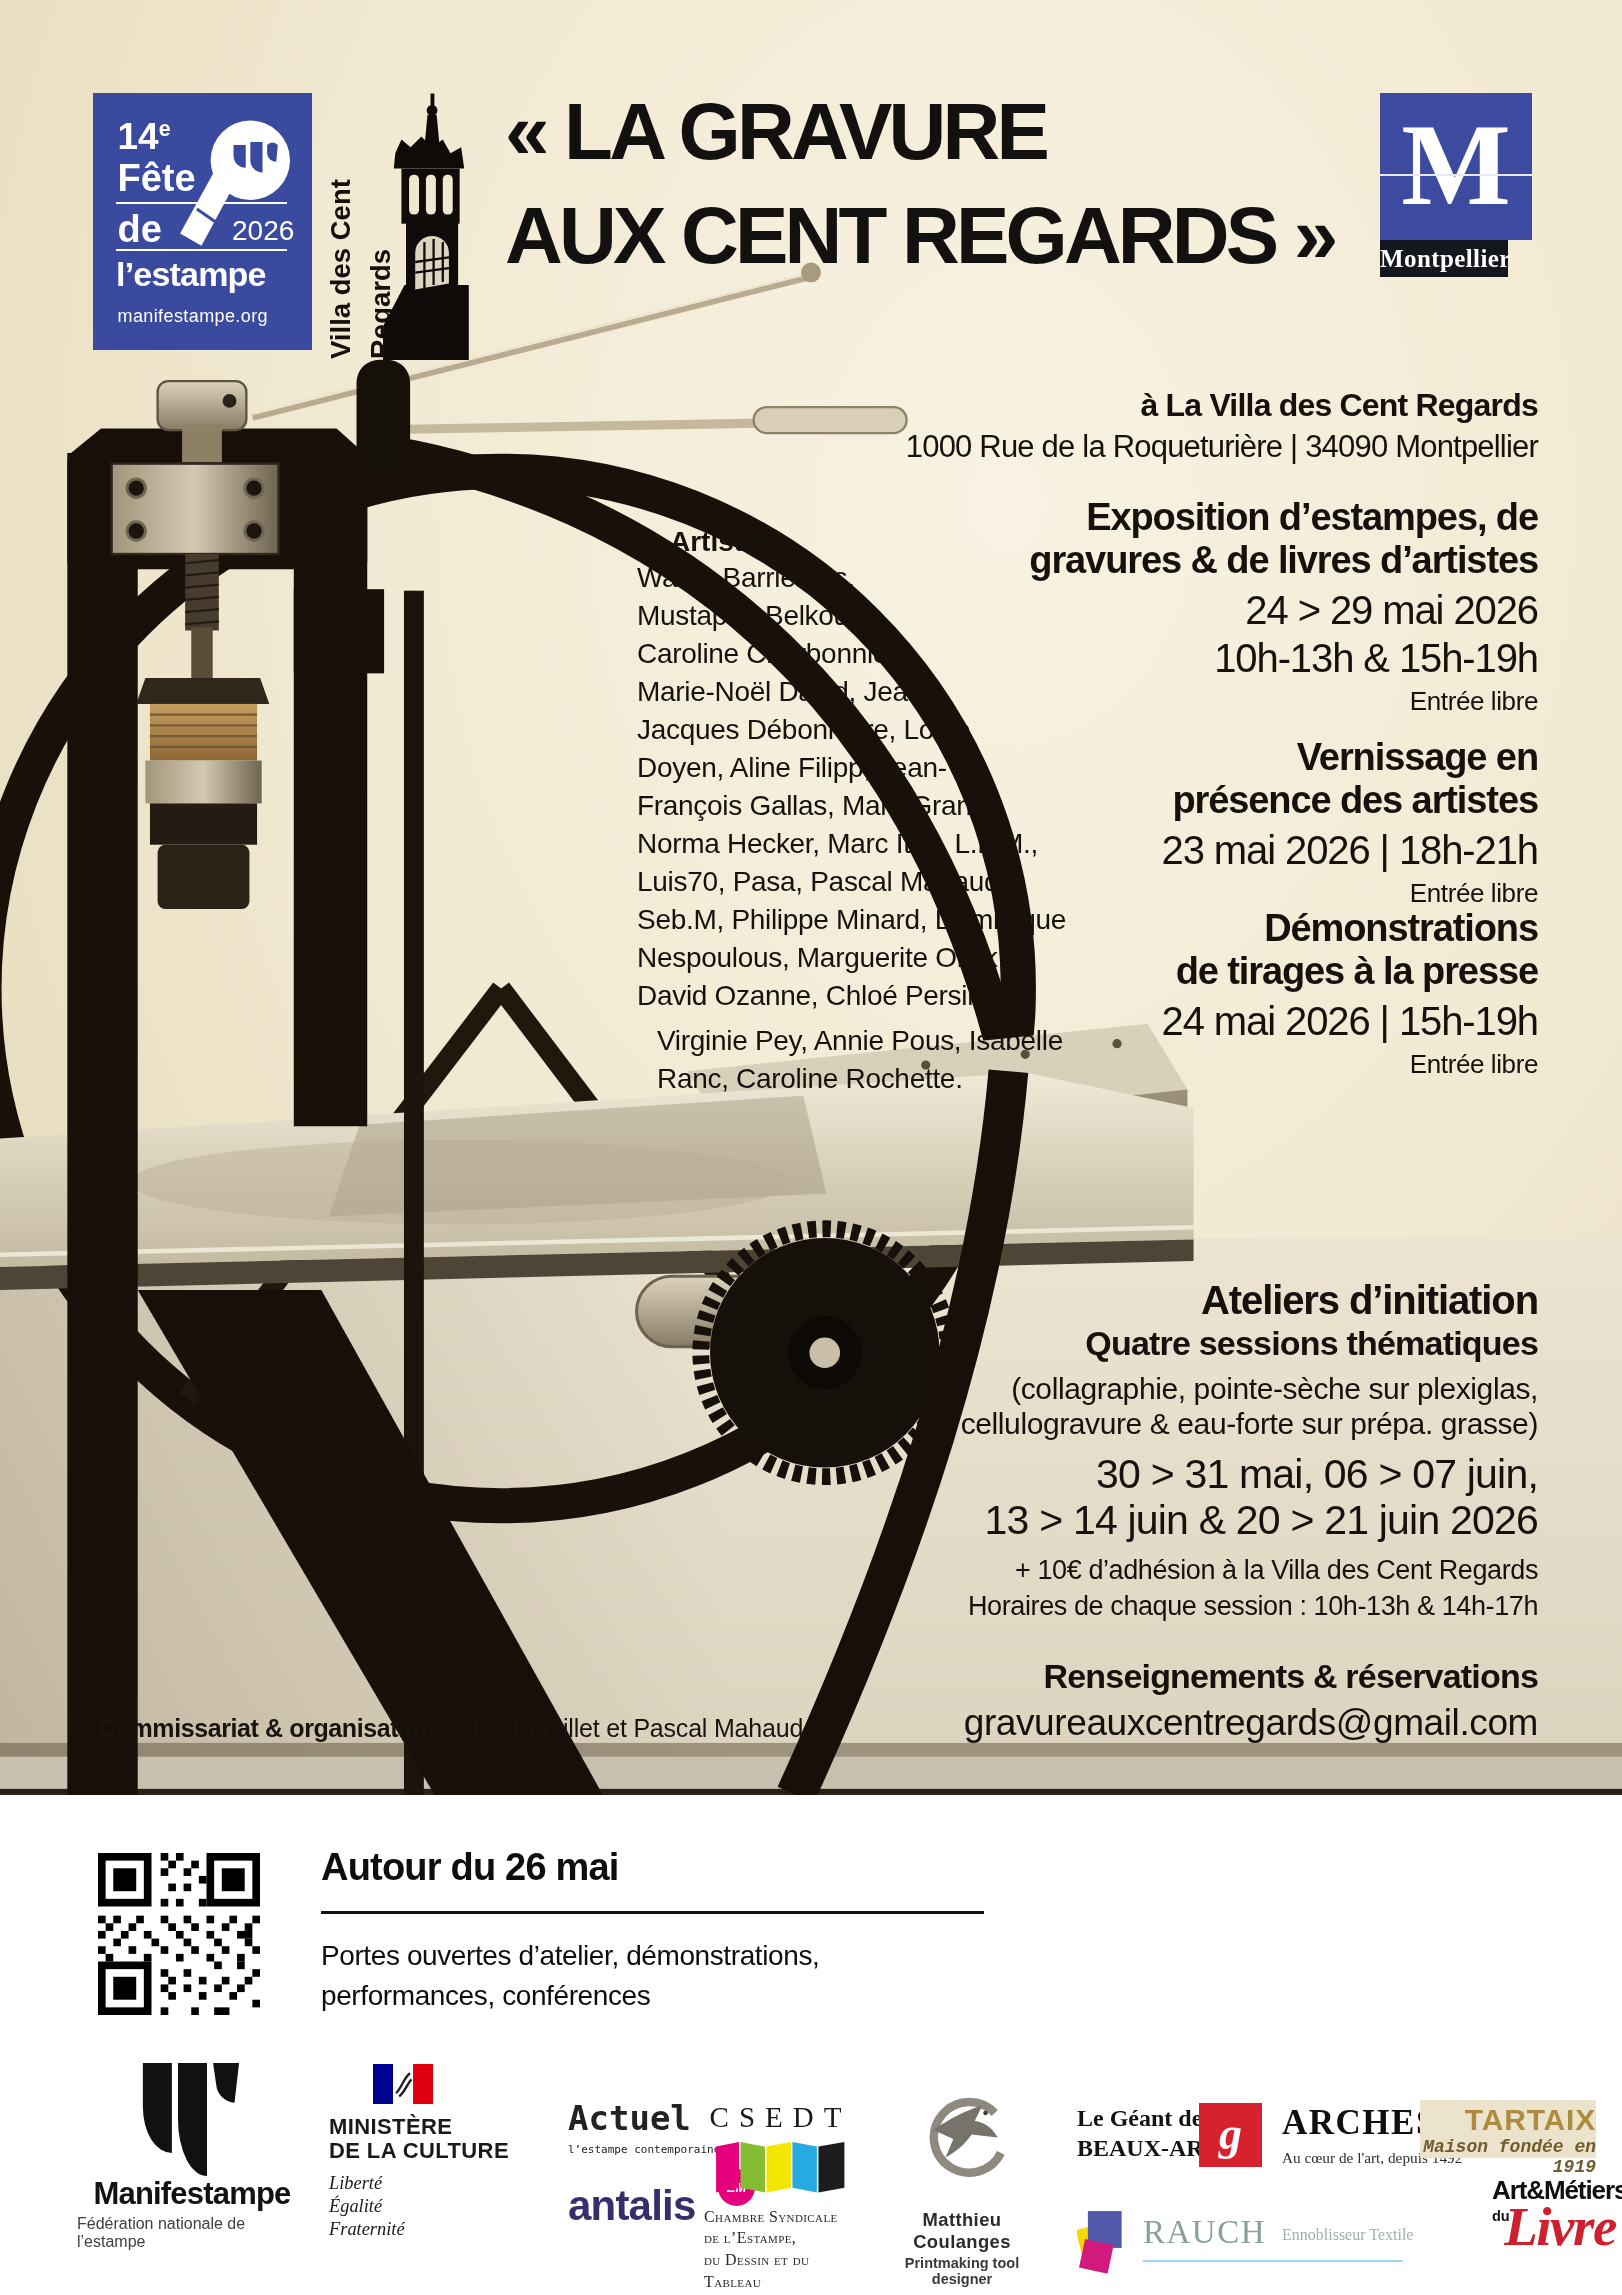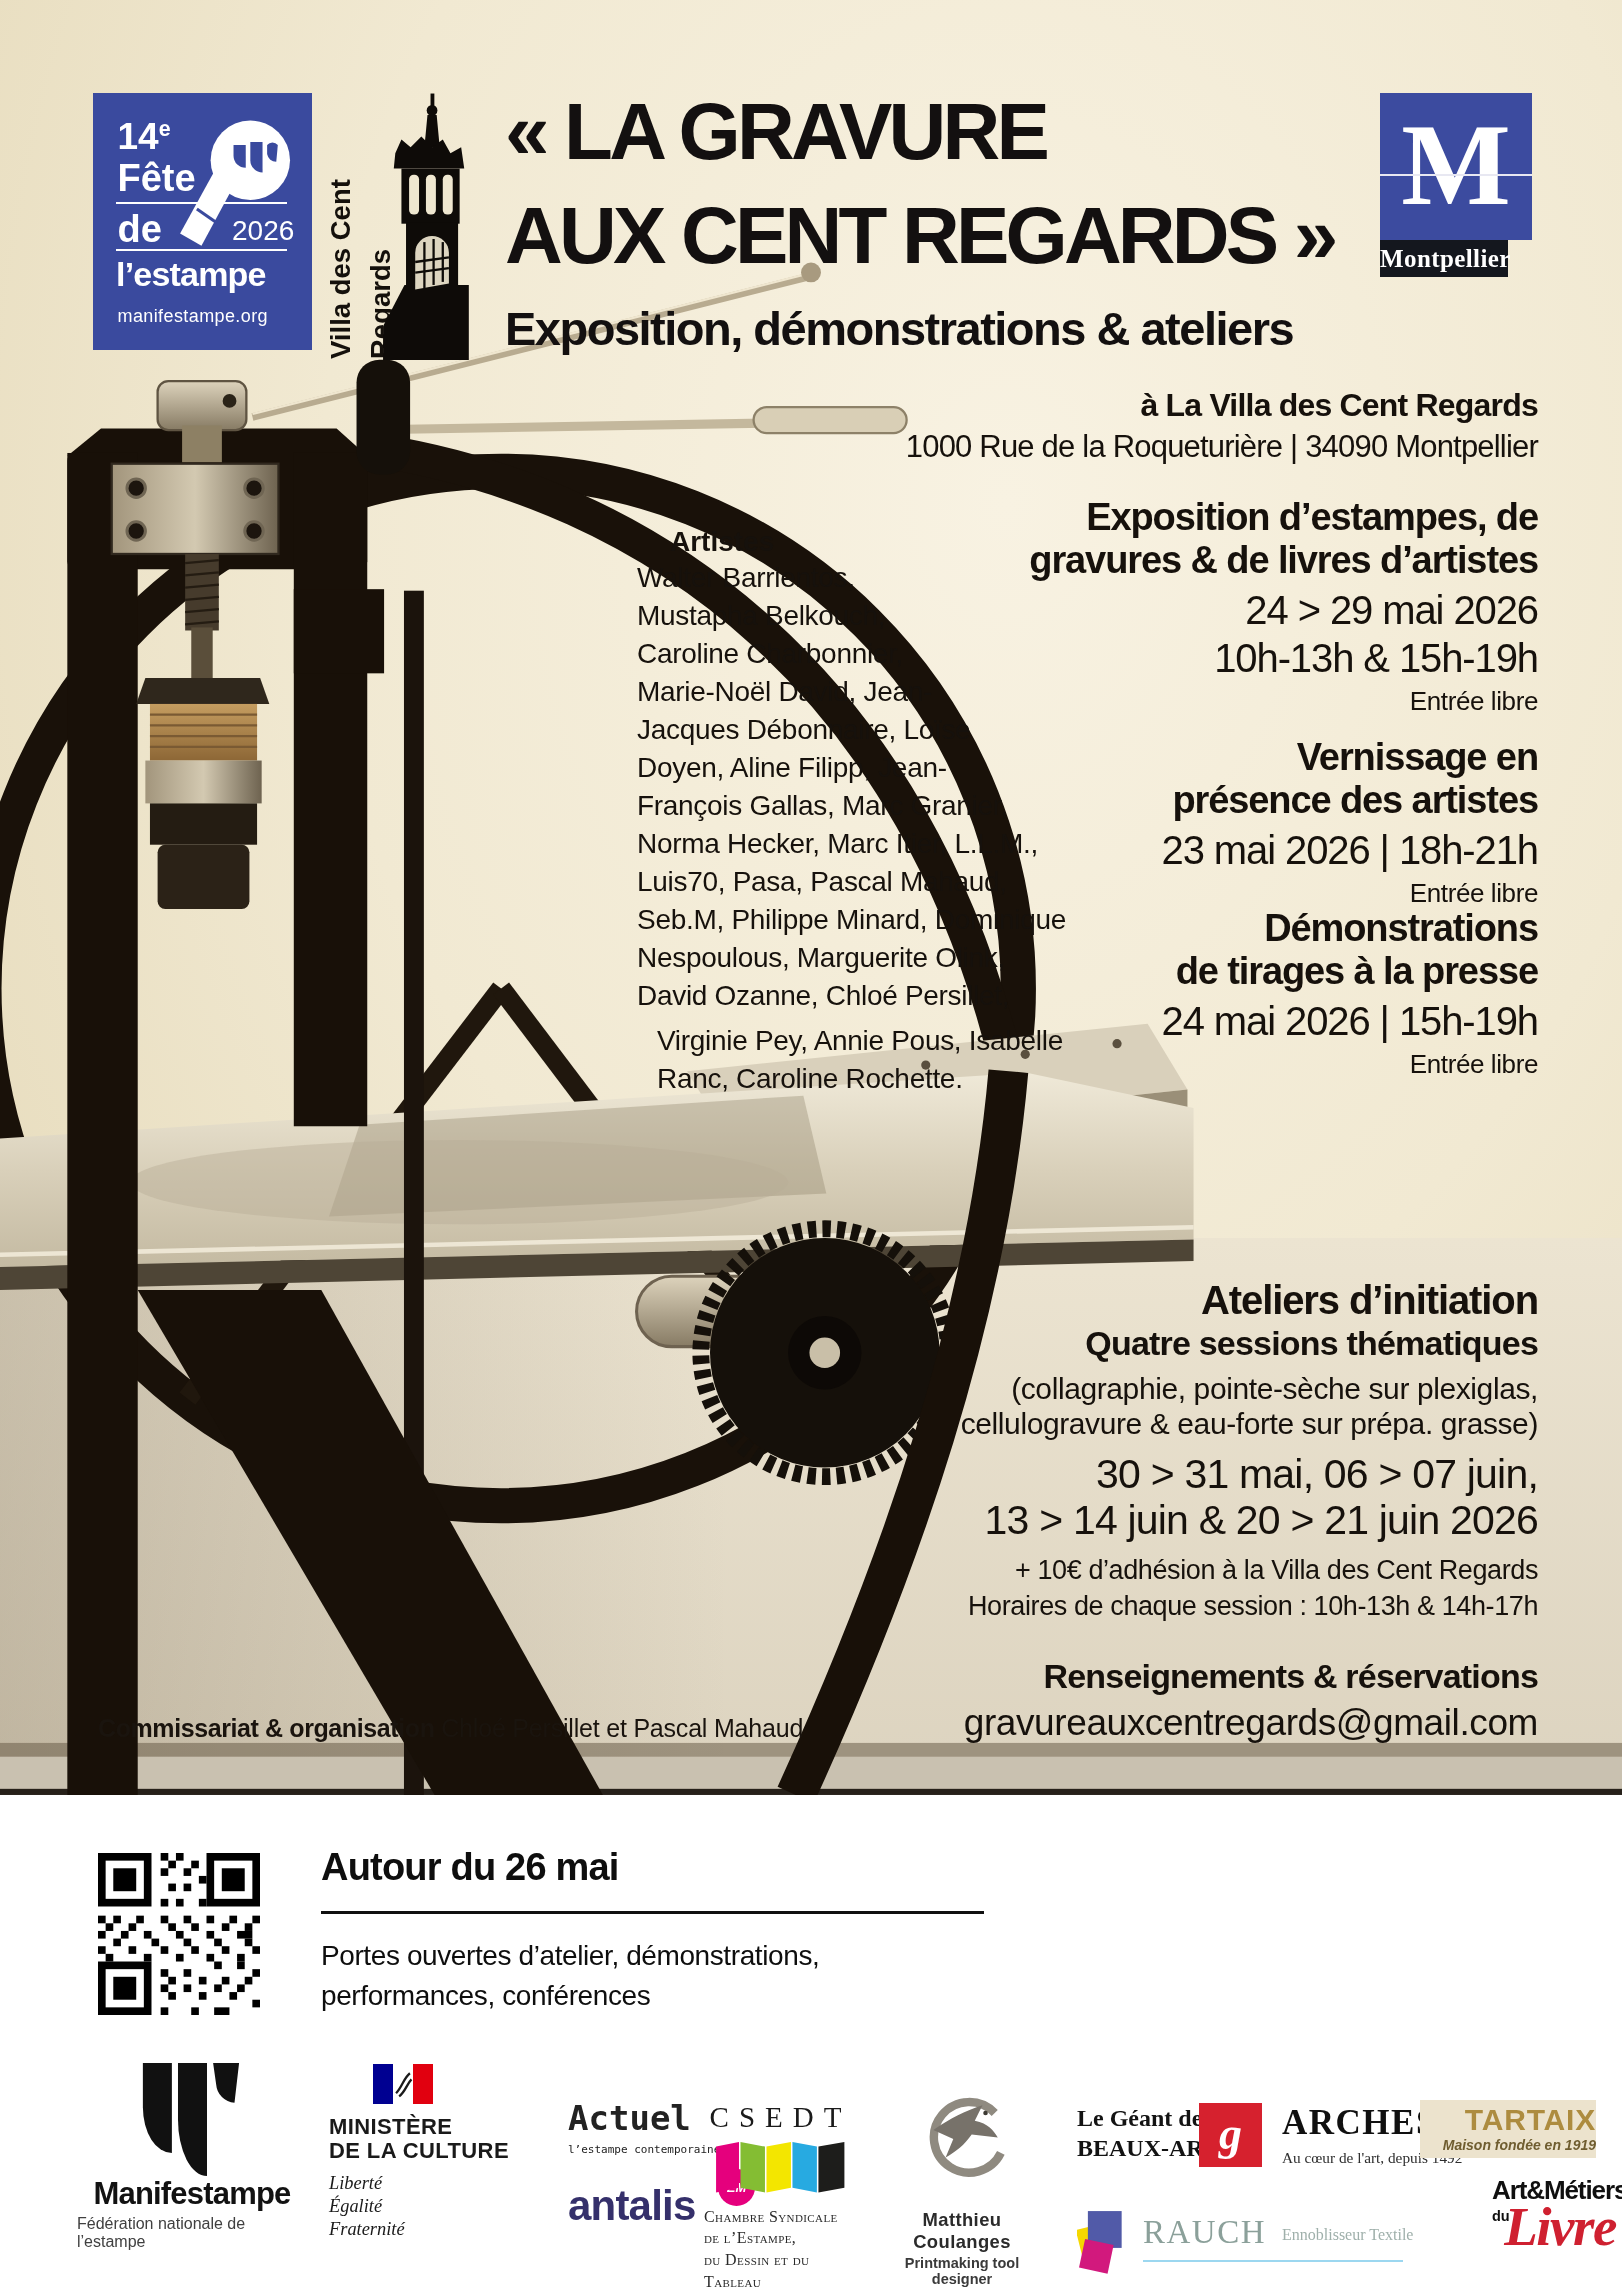--- a/index.html
+++ b/index.html
@@ -94,21 +94,21 @@
   .coul-n{font-size:18.4px;font-weight:bold;color:#2b2b2b;text-align:center;letter-spacing:0.4px;margin-top:30px;}
   .coul-t{font-size:14.5px;font-weight:bold;color:#3a3a3a;text-align:center;margin-top:2.3px;}
   .geant-t{font-family:"Liberation Serif",serif;font-weight:bold;font-size:24px;line-height:1.25;color:#131313;}
   .geant-g{position:absolute;left:122px;top:0;width:63px;height:64px;background:#d6212e;color:#fff;text-align:center;
            font-family:"Liberation Serif",serif;font-style:italic;font-weight:bold;font-size:46px;line-height:61px;}
   .arches-n{font-family:"Liberation Serif",serif;font-weight:bold;font-size:35px;letter-spacing:1.5px;color:#101010;}
   .arches-n sup{font-size:12.2px;}
   .arches-t{font-family:"Liberation Serif",serif;font-size:15.3px;color:#2e2e2e;margin-top:6.1px;}
   .tartaix{width:176px;height:58px;background:#ece3cd;text-align:right;}
   .tartaix-n{font-size:30px;font-weight:bold;letter-spacing:0.8px;color:#ad8c3f;padding-top:3.1px;}
-  .tartaix-t{font-family:Liberation Sans, sans-serif;font-style:italic;font-weight:bold;font-size:14px;color:#6f5d30;}
+  .tartaix-t{font-family:Liberation Mono, monospace;font-style:italic;font-weight:bold;font-size:18px;color:#6f5d30;}
   .rauch-n{position:absolute;left:66px;top:6.1px;font-size:33px;letter-spacing:1.5px;color:#8ba09a;font-family:"Liberation Serif",serif;}
   .rauch-t{position:absolute;left:205px;top:18.4px;font-size:16px;color:#9fb0ab;font-family:"Liberation Serif",serif;}
   .rauch-line{position:absolute;left:66px;top:52px;width:260px;height:2.3px;background:#9cd7f0;}
   .am-1{font-size:26px;font-weight:bold;letter-spacing:-1.1px;color:#101010;}
   .am-2{font-size:14.5px;font-weight:bold;color:#101010;margin-top:1.5px;}
   .am-3{position:absolute;left:12.2px;top:20px;font-family:"Liberation Serif",serif;font-style:italic;font-weight:bold;
         font-size:55px;color:#cf2030;letter-spacing:-1.5px;}
 </style>
 </head>
 <body>
@@ -271,21 +271,20 @@
         <line x1="42" y1="222" x2="86" y2="216"></line>
           <line x1="42" y1="236" x2="86" y2="230"></line>
         <line x1="54" y1="196" x2="54" y2="256"></line>
           <line x1="66" y1="192" x2="66" y2="252"></line>
           <line x1="78" y1="196" x2="78" y2="248"></line>
       </g>
     </svg>
 
     <div class="abs title1">« LA GRAVURE</div>
     <div class="abs title2">AUX CENT REGARDS »</div>
-    <div class="abs subtitle">Exposition, démonstrations &amp; ateliers</div>
 
     <div class="abs mtp">
       <div class="mtp-blue">
         <div class="m">M</div>
         <div class="mtp-line"></div>
       </div>
       <div class="mtp-bar">Montpellier</div>
     </div>
 
     <div class="abs r venue">

